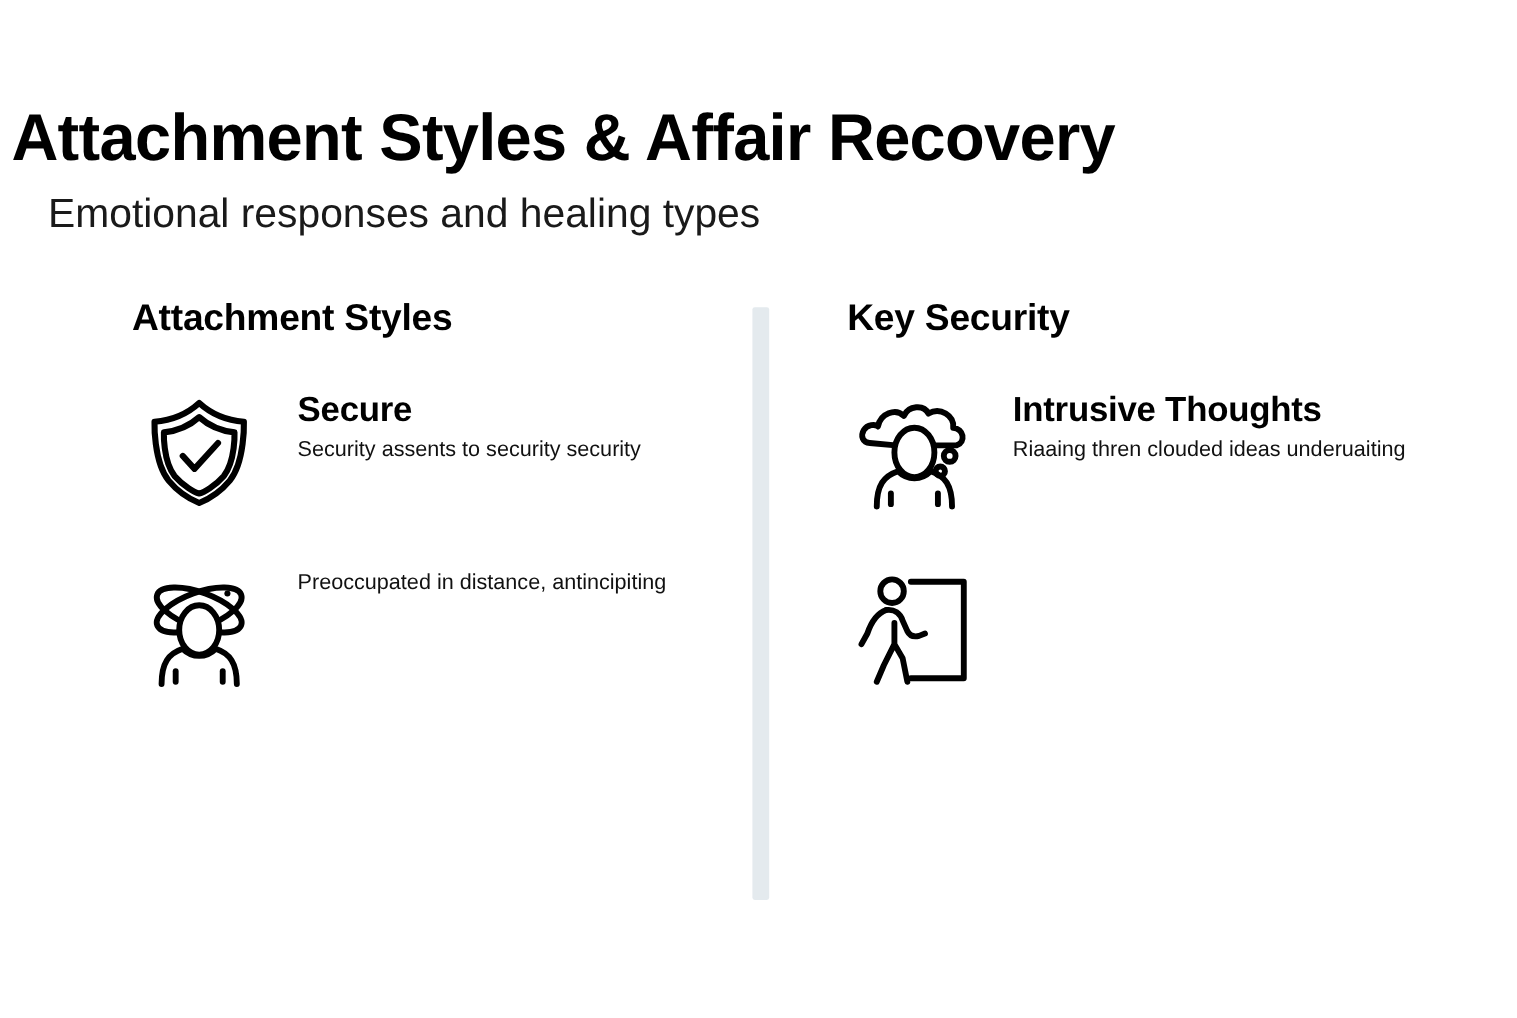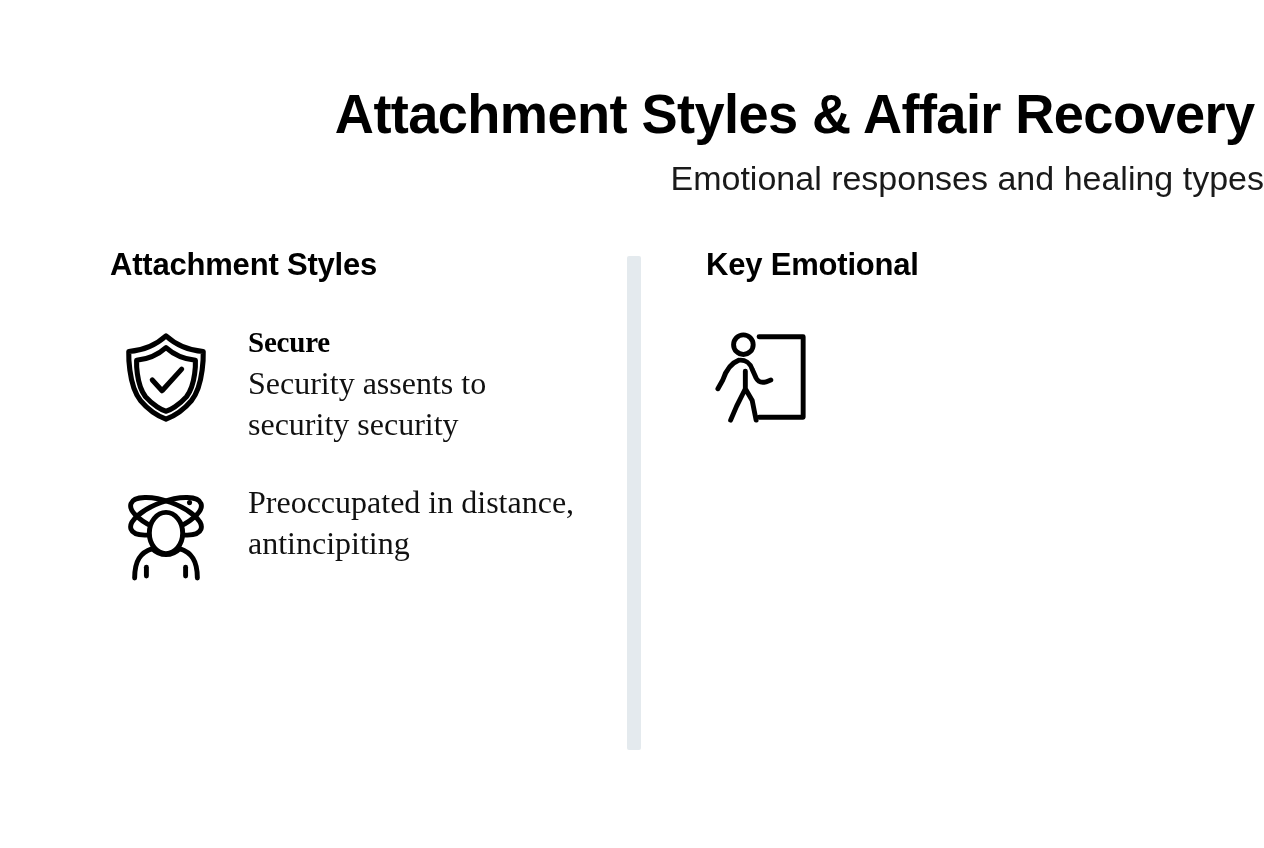--- a/index.html
+++ b/index.html
@@ -22,21 +22,21 @@
     height: 848px;
     background: #ffffff;
   }
 
   
   .header {
     position: absolute;
     left: 0;
     top: 86px;
     width: 1264px;
-    text-align: right;
+    text-align: left;
   }
   .title {
     font-size: 55px;
     font-weight: 700;
     letter-spacing: -0.6px;
     line-height: 1.02;
     margin: 0;
     color: #000000;
     transform: scaleX(0.985);
     transform-origin: center;
@@ -111,33 +111,32 @@
     display: block;
     width: 98px;
     height: 98px;
   }
 
   .item-text {
     flex: 1 1 auto;
     padding-left: 26px;
     padding-top: 2px;
     min-width: 0;
-    font-family: Liberation Serif, serif;
   }
   .item-title {
     font-size: 29px;
     font-weight: 700;
     line-height: 1.12;
     color: #000000;
     letter-spacing: -0.2px;
     margin: 0 0 4px 0;
     white-space: nowrap;
   }
   .item-desc {
-    font-size: 32px;
+    font-size: 18px;
     font-weight: 400;
     line-height: 1.28;
     color: #111111;
     margin: 0;
   }
 </style>
 </head>
 <body>
 
 <div class="canvas">
@@ -184,23 +183,43 @@
           </svg>
         </div>
         <div class="item-text">
           <div class="item-desc">Preoccupated in distance, antincipiting</div>
         </div>
       </div>
 
     </div>
 
     <div class="column column-right">
-      <h2 class="column-header">Key Emotional</h2>
-
-
+      <h2 class="column-header">Key Security</h2>
+
+
+      <div class="item">
+        <div class="item-icon">
+          <svg viewBox="0 0 100 100" fill="none" stroke="#000" stroke-width="5" stroke-linecap="round" stroke-linejoin="round">
+            <path d="M12 42 C6 42 4 36 7 31 C10 26 17 26 19 28 C21 17 34 12 41 19
+                     C45 10 58 9 62 17 C72 11 84 19 83 29 C92 30 94 41 86 44 L66 44
+                     C62 38 56 34 50 34 C44 34 38 38 34 44 Z" fill="#fff"></path>
+            <ellipse cx="50" cy="50" rx="17" ry="21" fill="#fff"></ellipse>
+            <path d="M18 96 C18 78 24 70 36 66 C40 70 45 72 50 72 C55 72 60 70 64 66
+                     C76 70 82 78 82 96"></path>
+            <path d="M30 85 L30 94"></path>
+            <path d="M70 85 L70 94"></path>
+            <circle cx="80" cy="53" r="5"></circle>
+            <circle cx="72" cy="66" r="4"></circle>
+          </svg>
+        </div>
+        <div class="item-text">
+          <div class="item-title">Intrusive Thoughts</div>
+          <div class="item-desc">Riaaing thren clouded ideas underuaiting</div>
+        </div>
+      </div>
 
       <div class="item">
         <div class="item-icon">
           <svg viewBox="0 0 100 100" fill="none" stroke="#000" stroke-width="5" stroke-linecap="round" stroke-linejoin="round">
             <circle cx="31" cy="17" r="10"></circle>
             <path d="M26 33 C18 36 13 44 10 53 L5 62 M26 33 C33 32 38 36 40 42
                      L44 51 C46 55 50 56 54 55 L59 53"></path>
             <path d="M33 44 L33 62 L24 80 L18 94 M33 62 L40 74 L44 94"></path>
             <path d="M47 9 L92 9 L92 91 L47 91" fill="none"></path>
           </svg>

